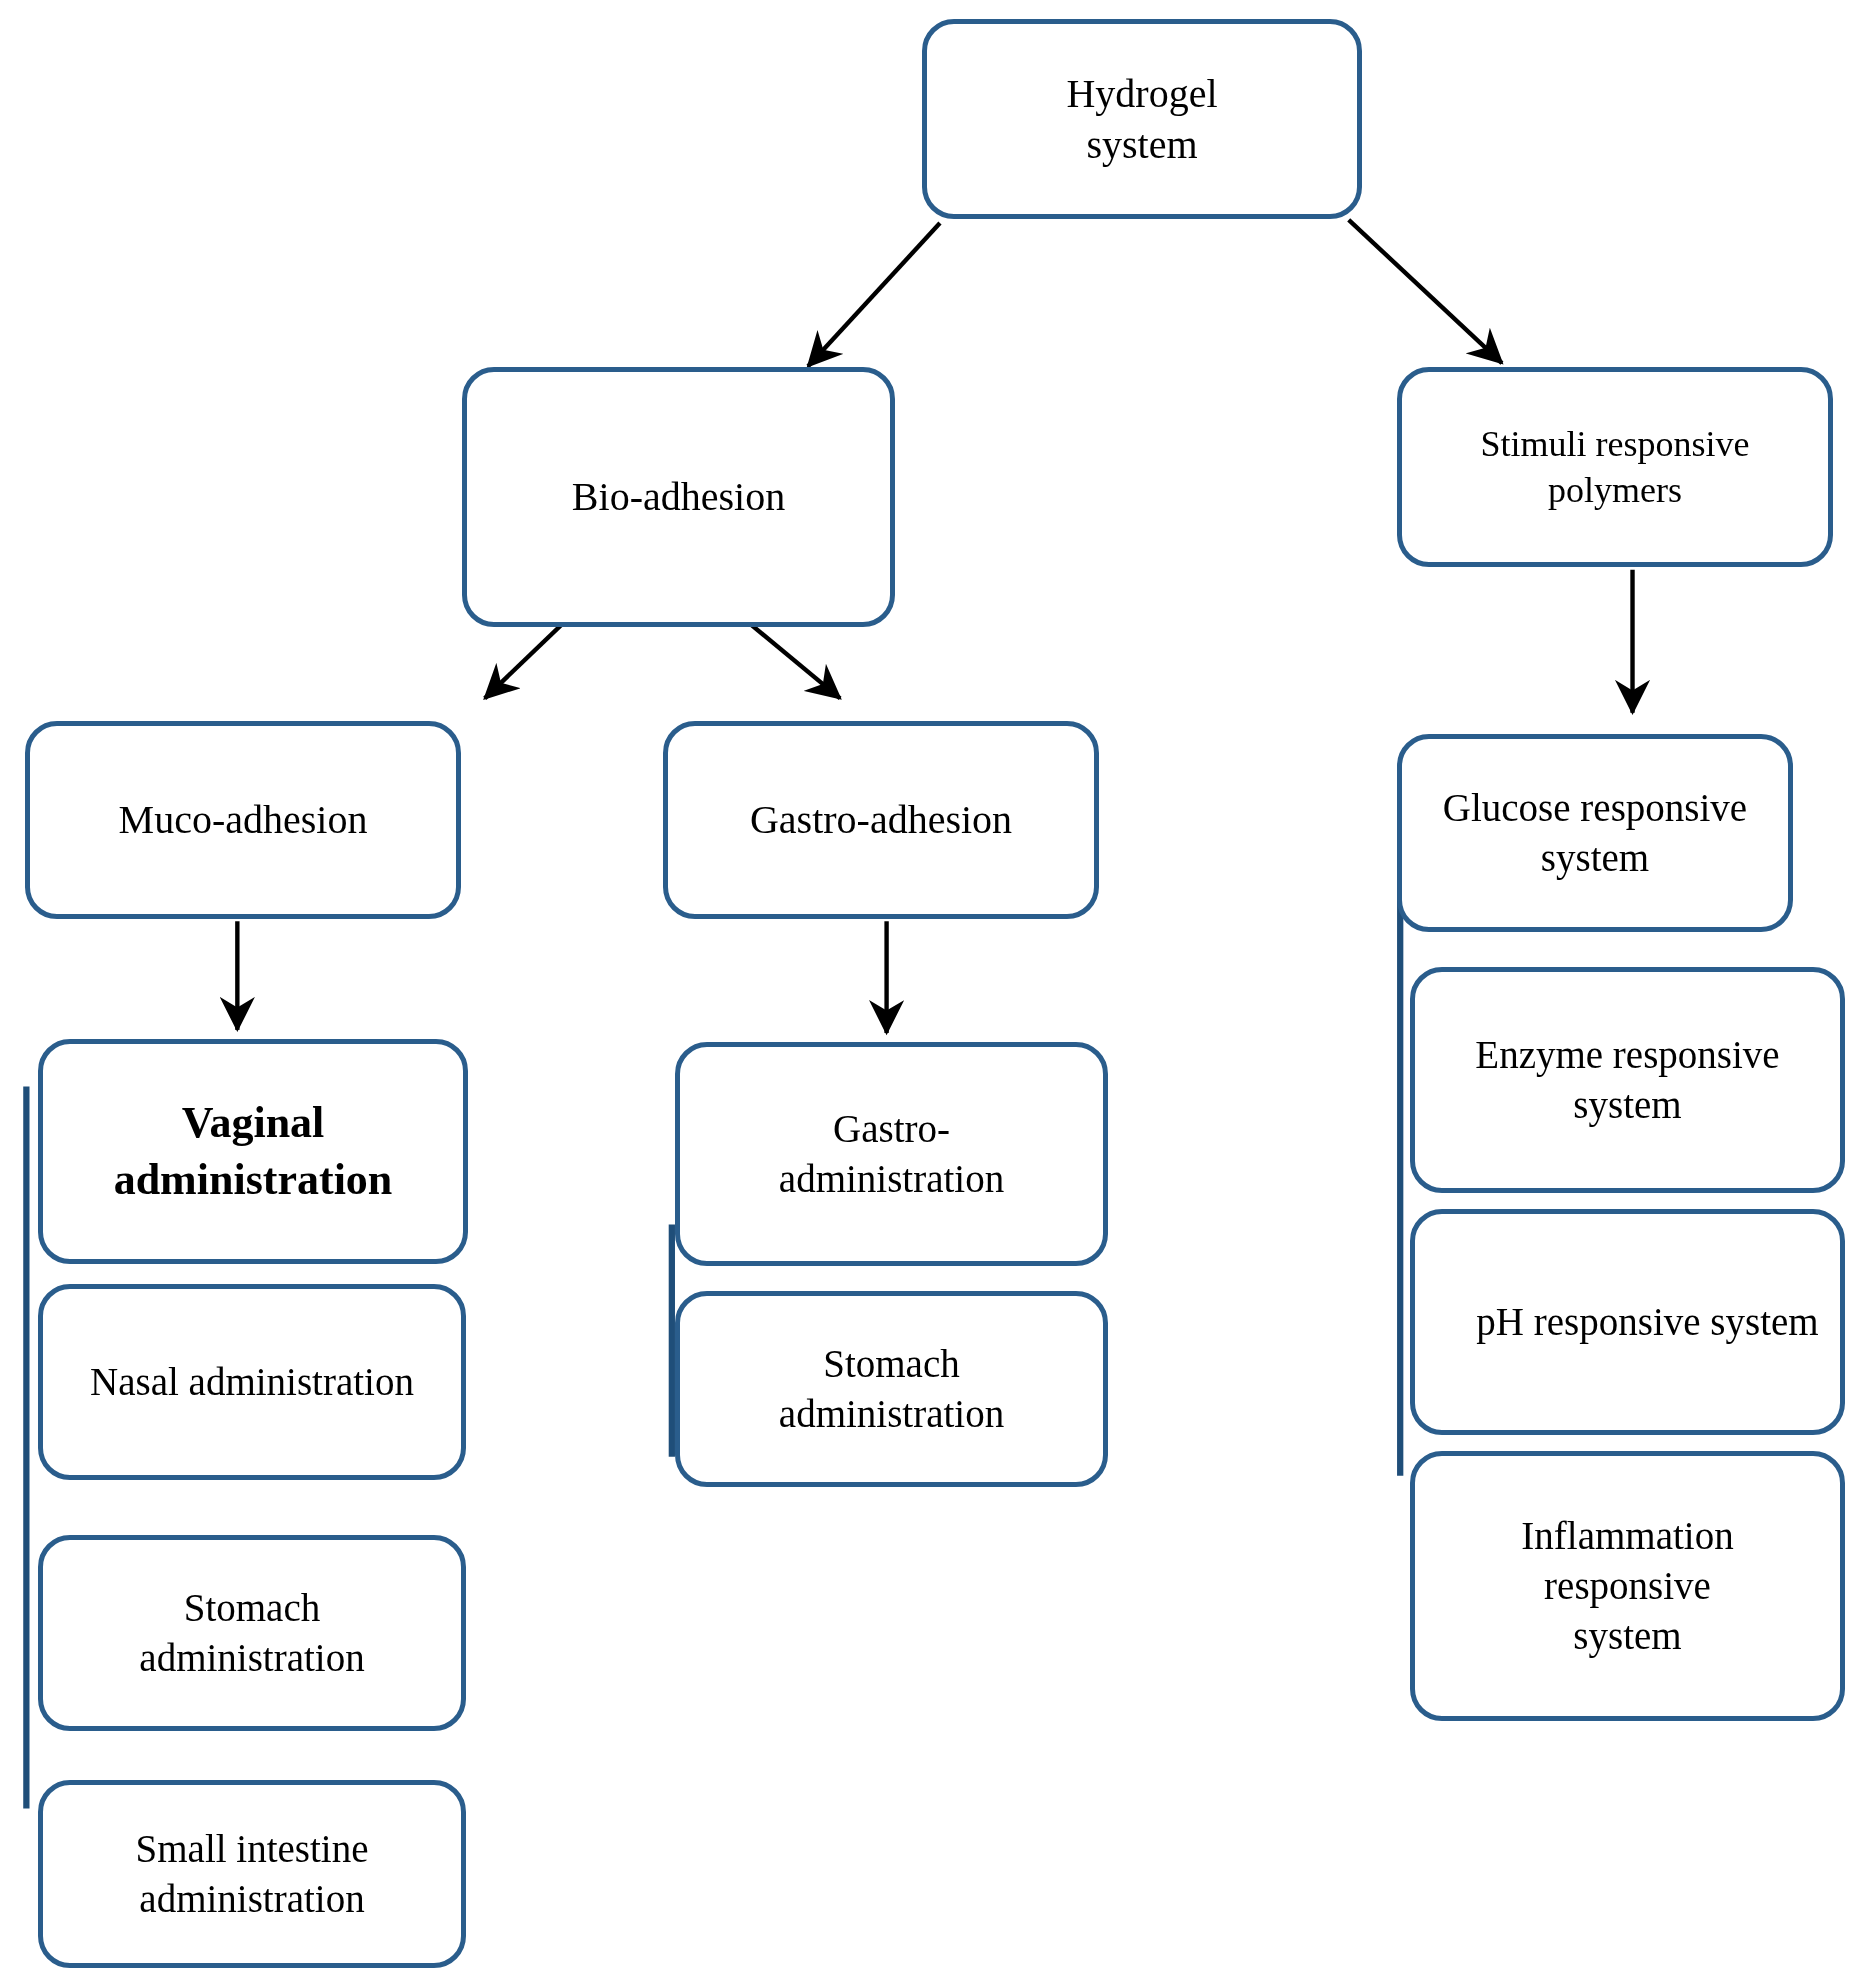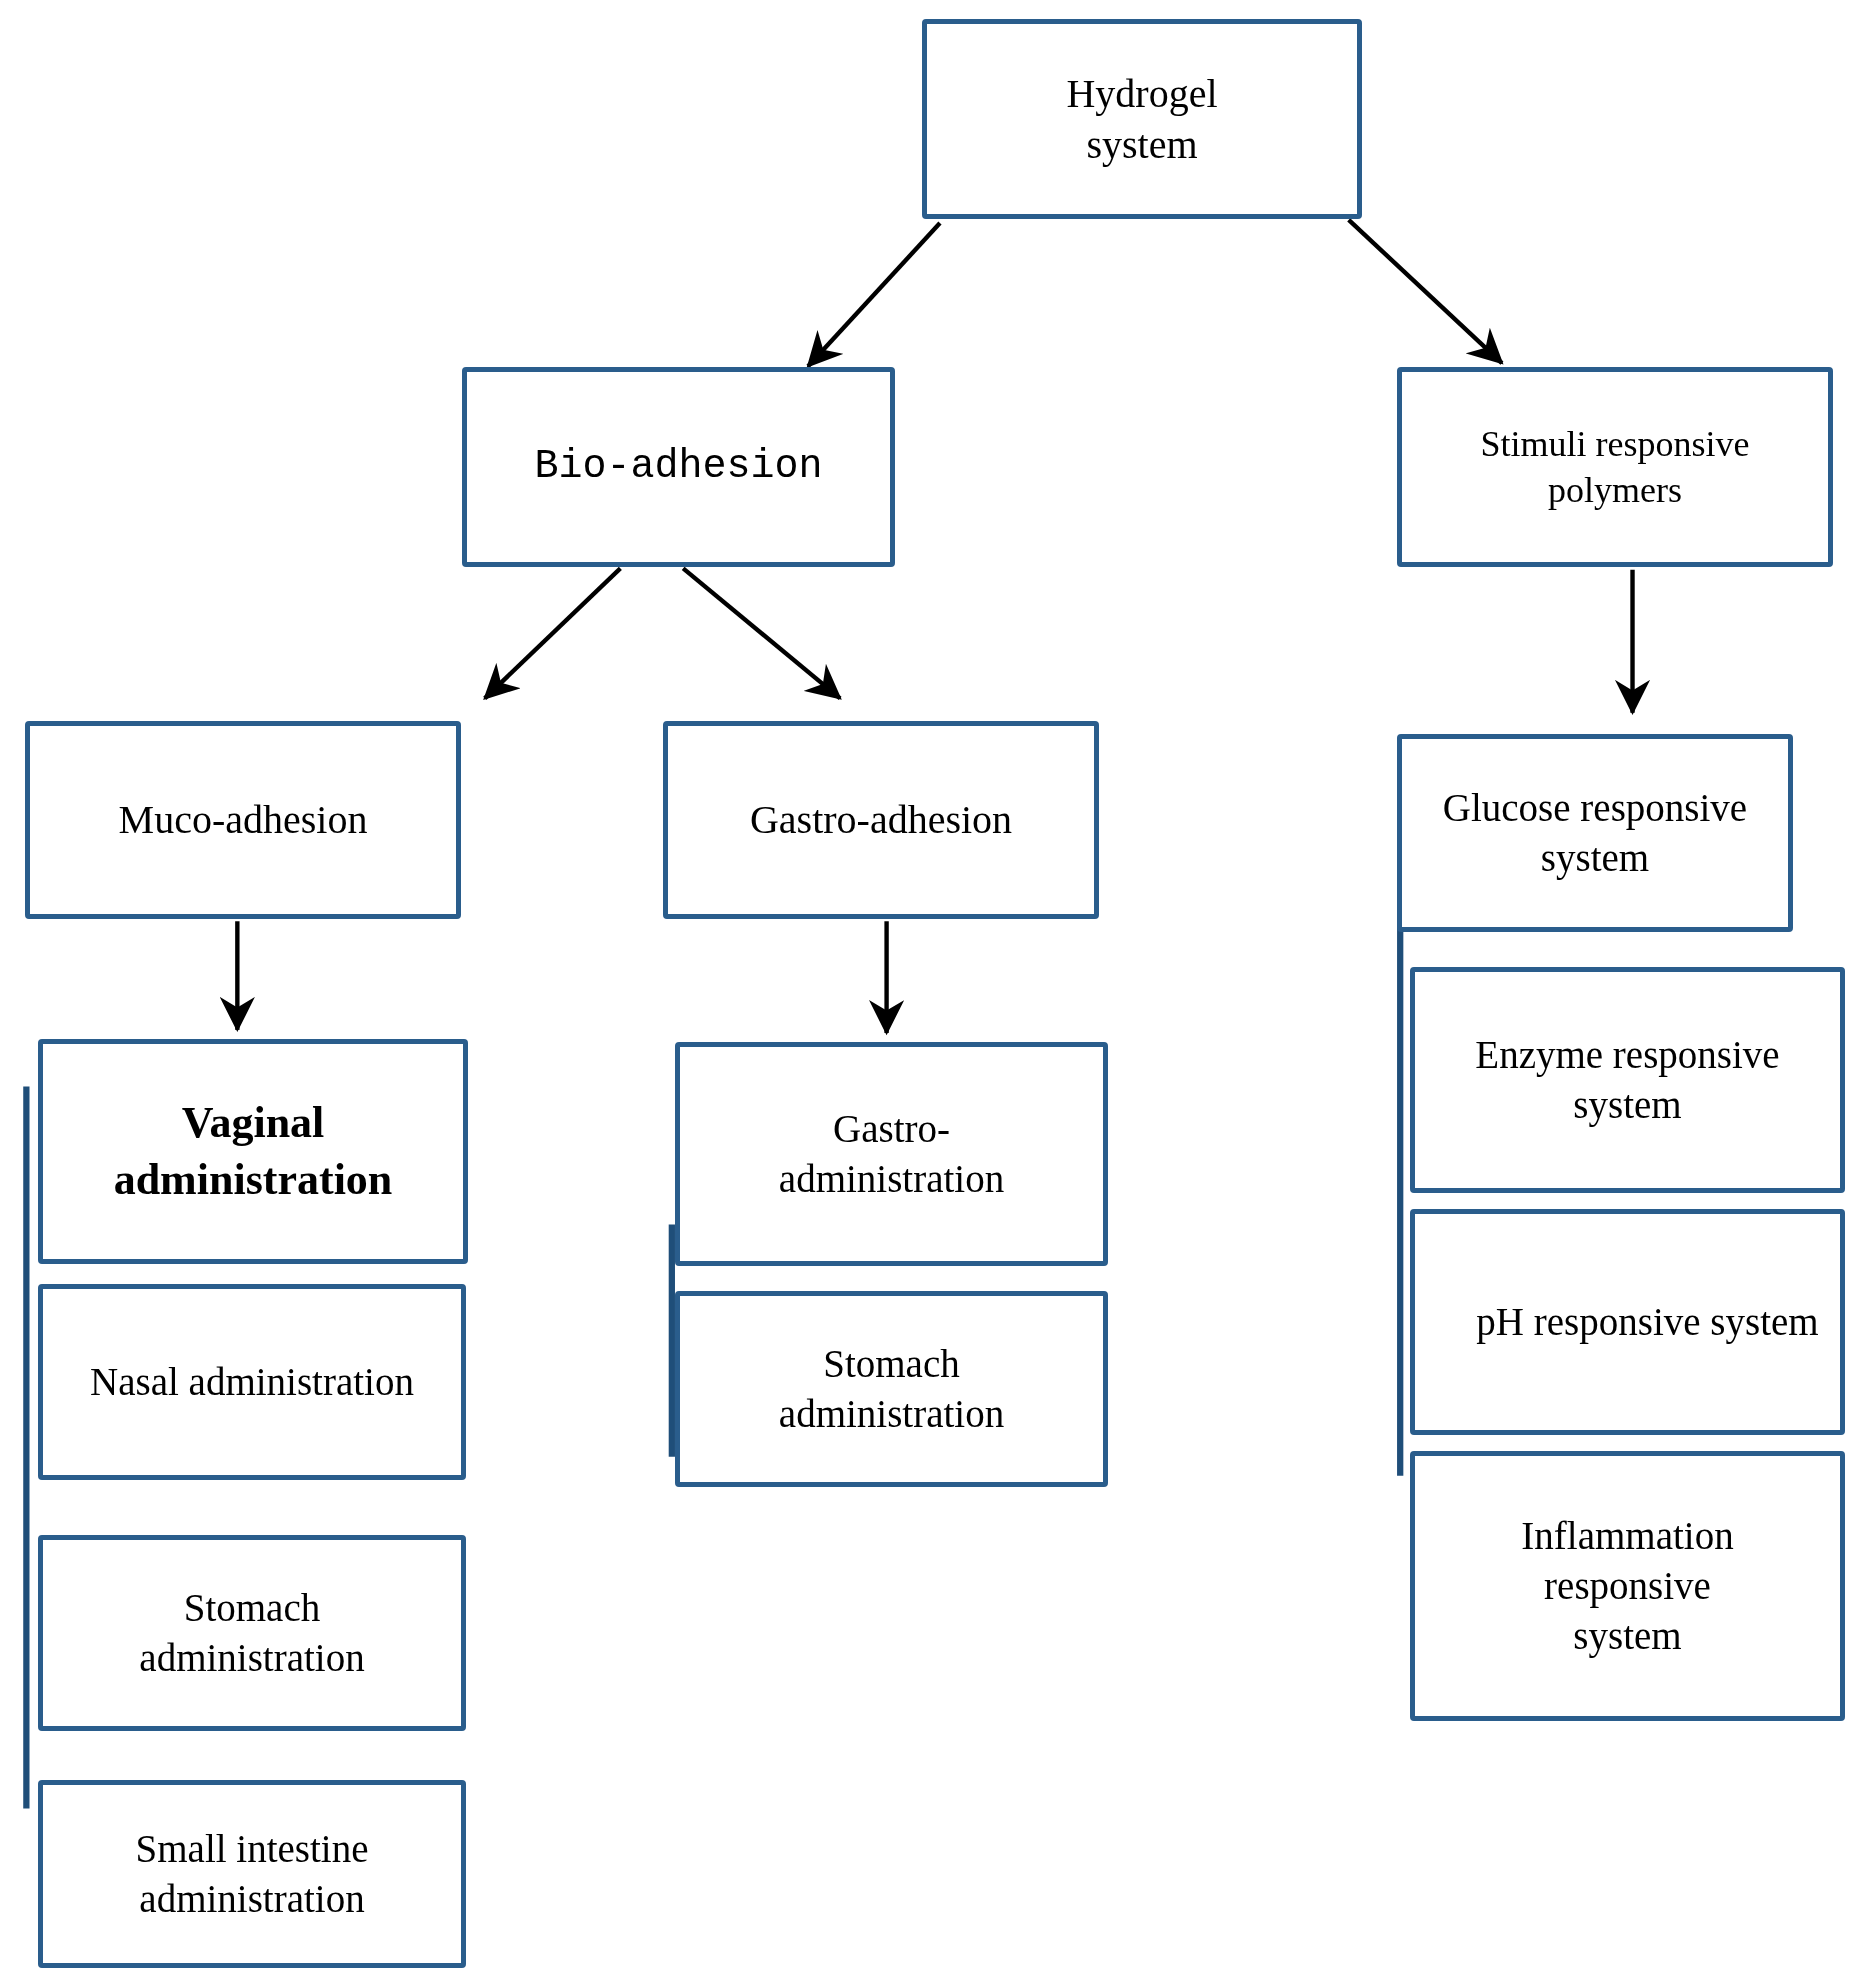--- a/index.html
+++ b/index.html
@@ -25,35 +25,35 @@
     left:0; top:0;
     width:1873px;
     height:1975px;
     z-index:1;
   }
   .node{
     position:absolute;
     box-sizing:border-box;
     background:#ffffff;
     border:5.7px solid var(--border);
-    border-radius:4px;
+    border-radius:32px;
     display:flex;
     align-items:center;
     justify-content:center;
     text-align:center;
     z-index:2;
   }
   .node .label{
     display:block;
     line-height:1.28;
   }
   
   #node-hydrogel        {left:922px; top:19px;   width:440px; height:200px; font-size:40px;}
   #node-hydrogel .label {max-width:207px;}
-  #node-bio-adhesion    {left:462px;  top:367px;  width:433px; height:200px; font-size:40px;font-family:Liberation Mono, monospace;}
+  #node-bio-adhesion    {left:462px;  top:367px;  width:433px; height:260px; font-size:40px;}
   #node-stimuli         {left:1397px; top:367px;  width:436px; height:200px; font-size:36px;}
   #node-stimuli .label  {max-width:352px;}
   #node-muco            {left:25px;   top:721px; width:436px; height:198px; font-size:40px;}
   #node-gastro-adhesion {left:663px; top:721px; width:436px; height:198px; font-size:40px;}
   #node-glucose         {left:1397px; top:721px; width:396px; height:198px; font-size:39px;margin-top:13px;}
   #node-glucose .label  {max-width:402px;}
   #node-vaginal         {left:38px;   top:1039px; width:430px; height:225px; font-size:44px; font-weight:bold;}
   #node-vaginal .label  {max-width:377px;}
   #node-nasal           {left:38px;   top:1284px; width:428px; height:196px; font-size:39px;}
   #node-nasal .label    {max-width:352px;}

